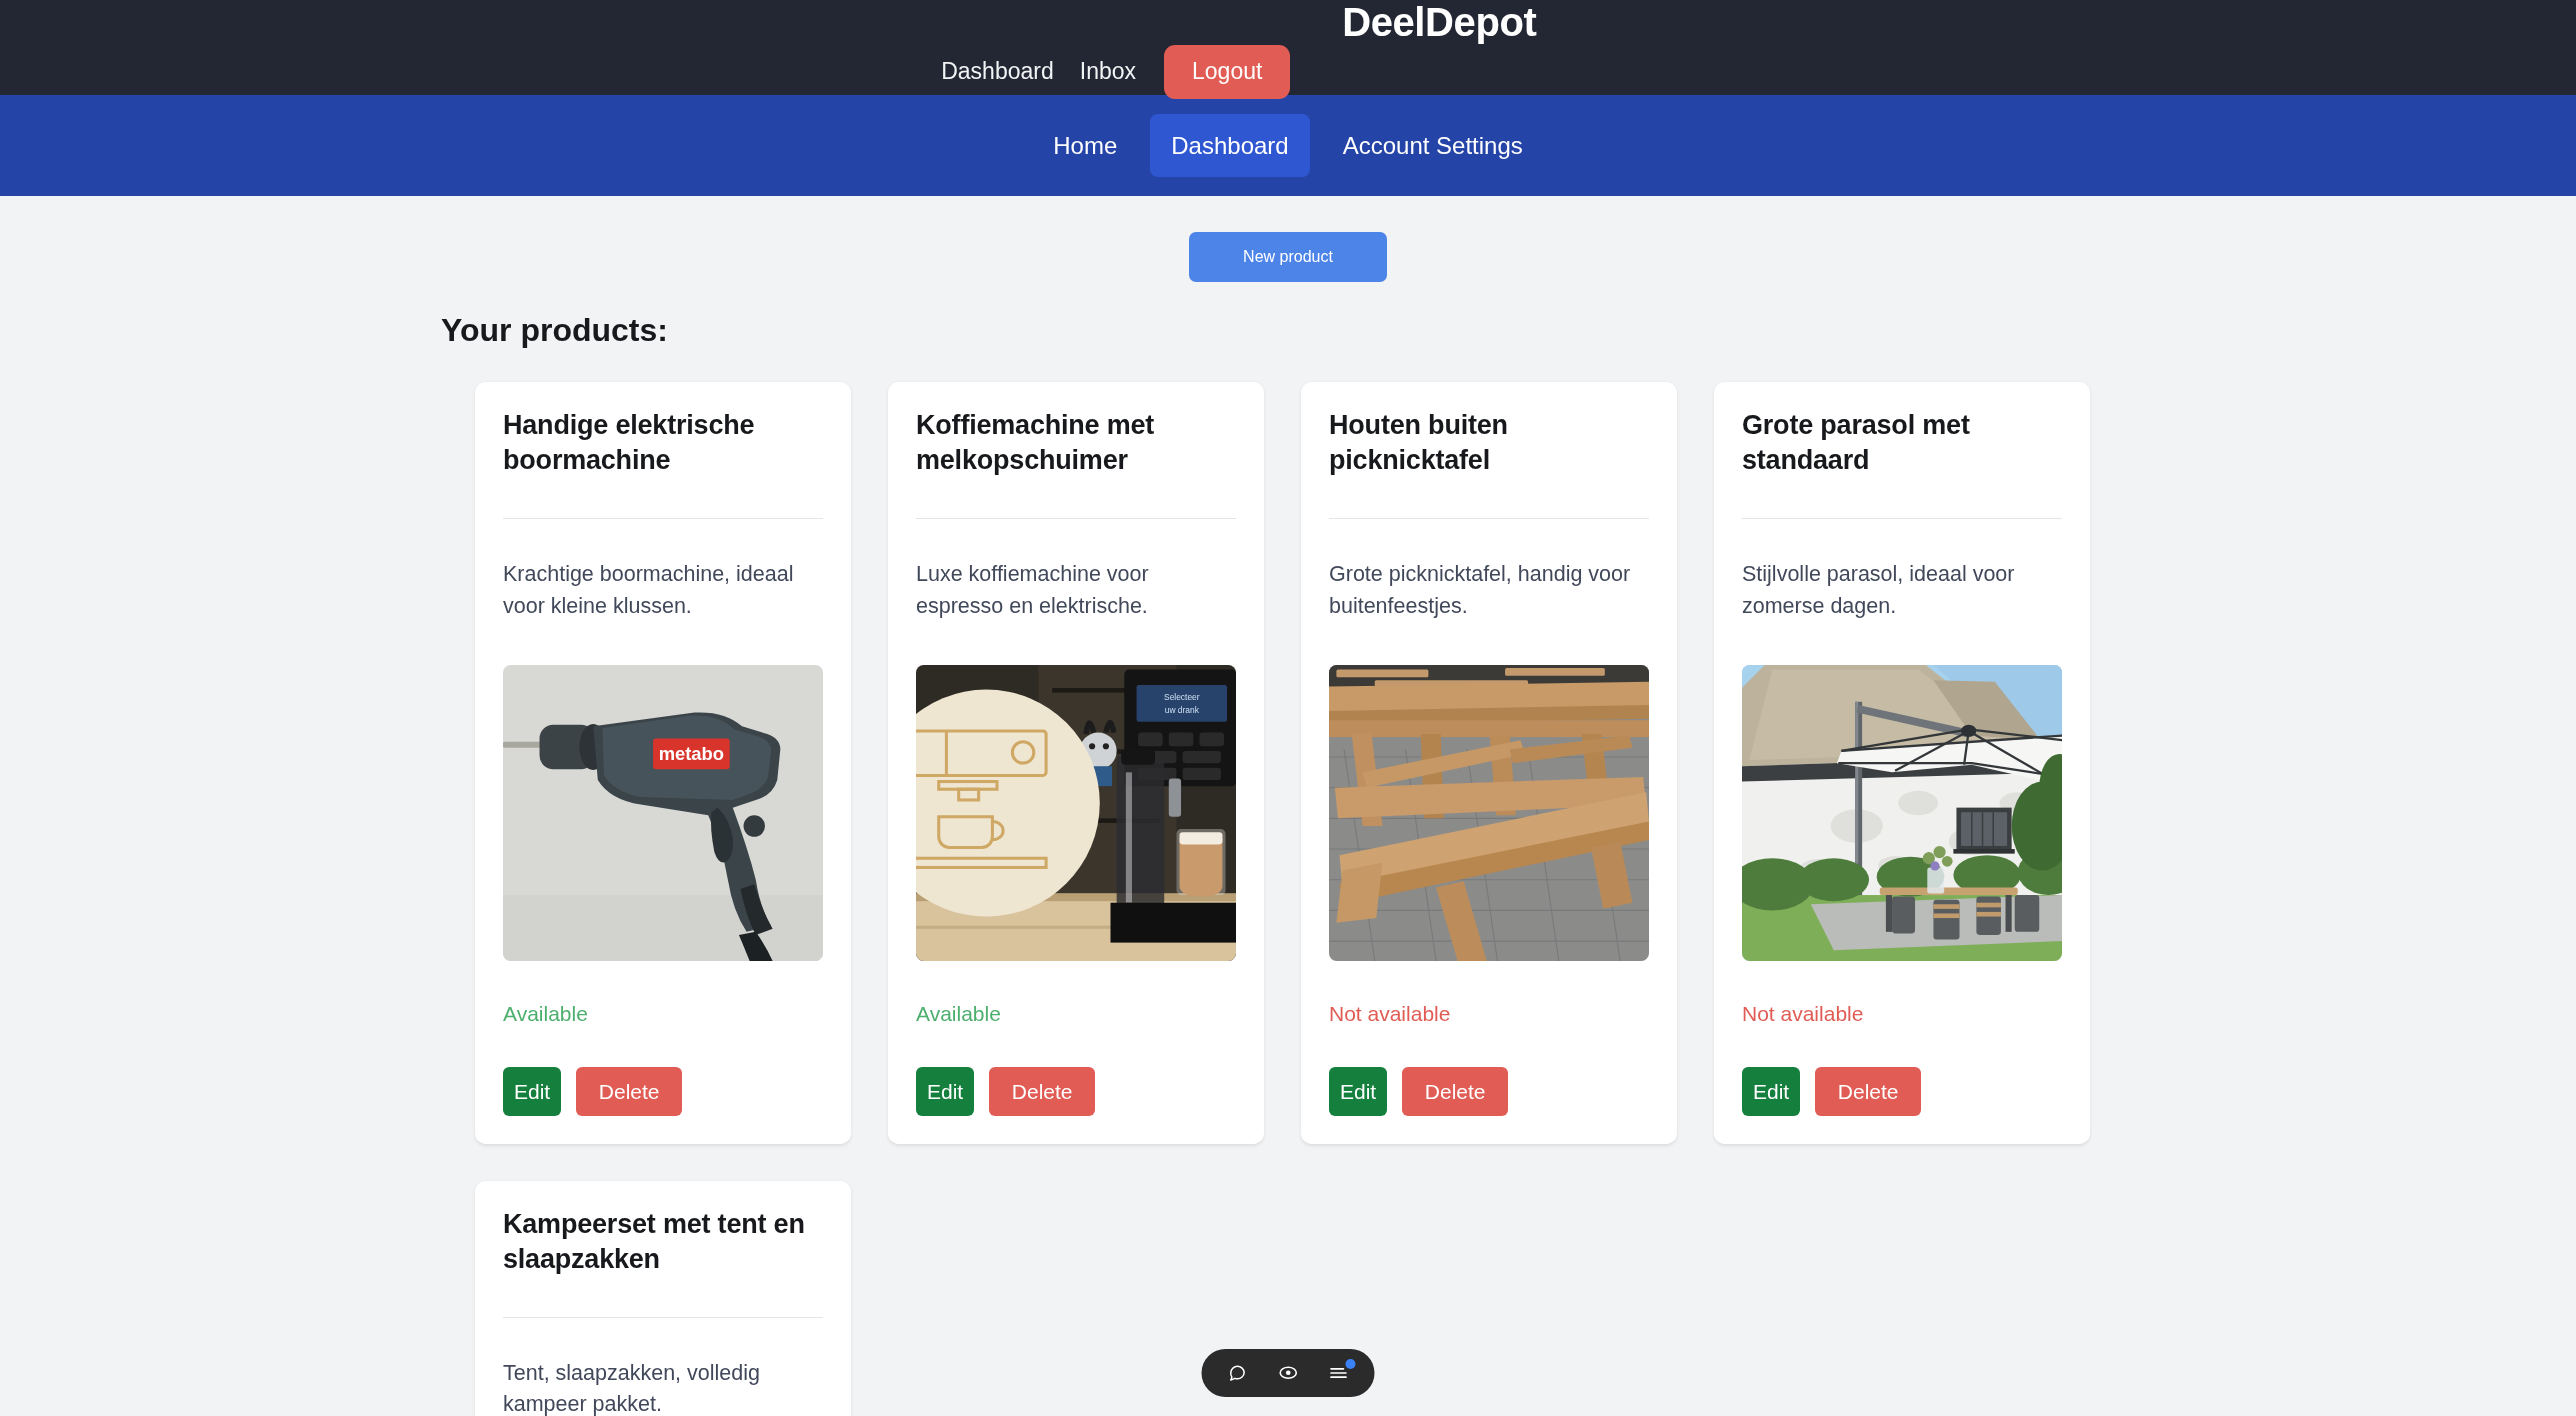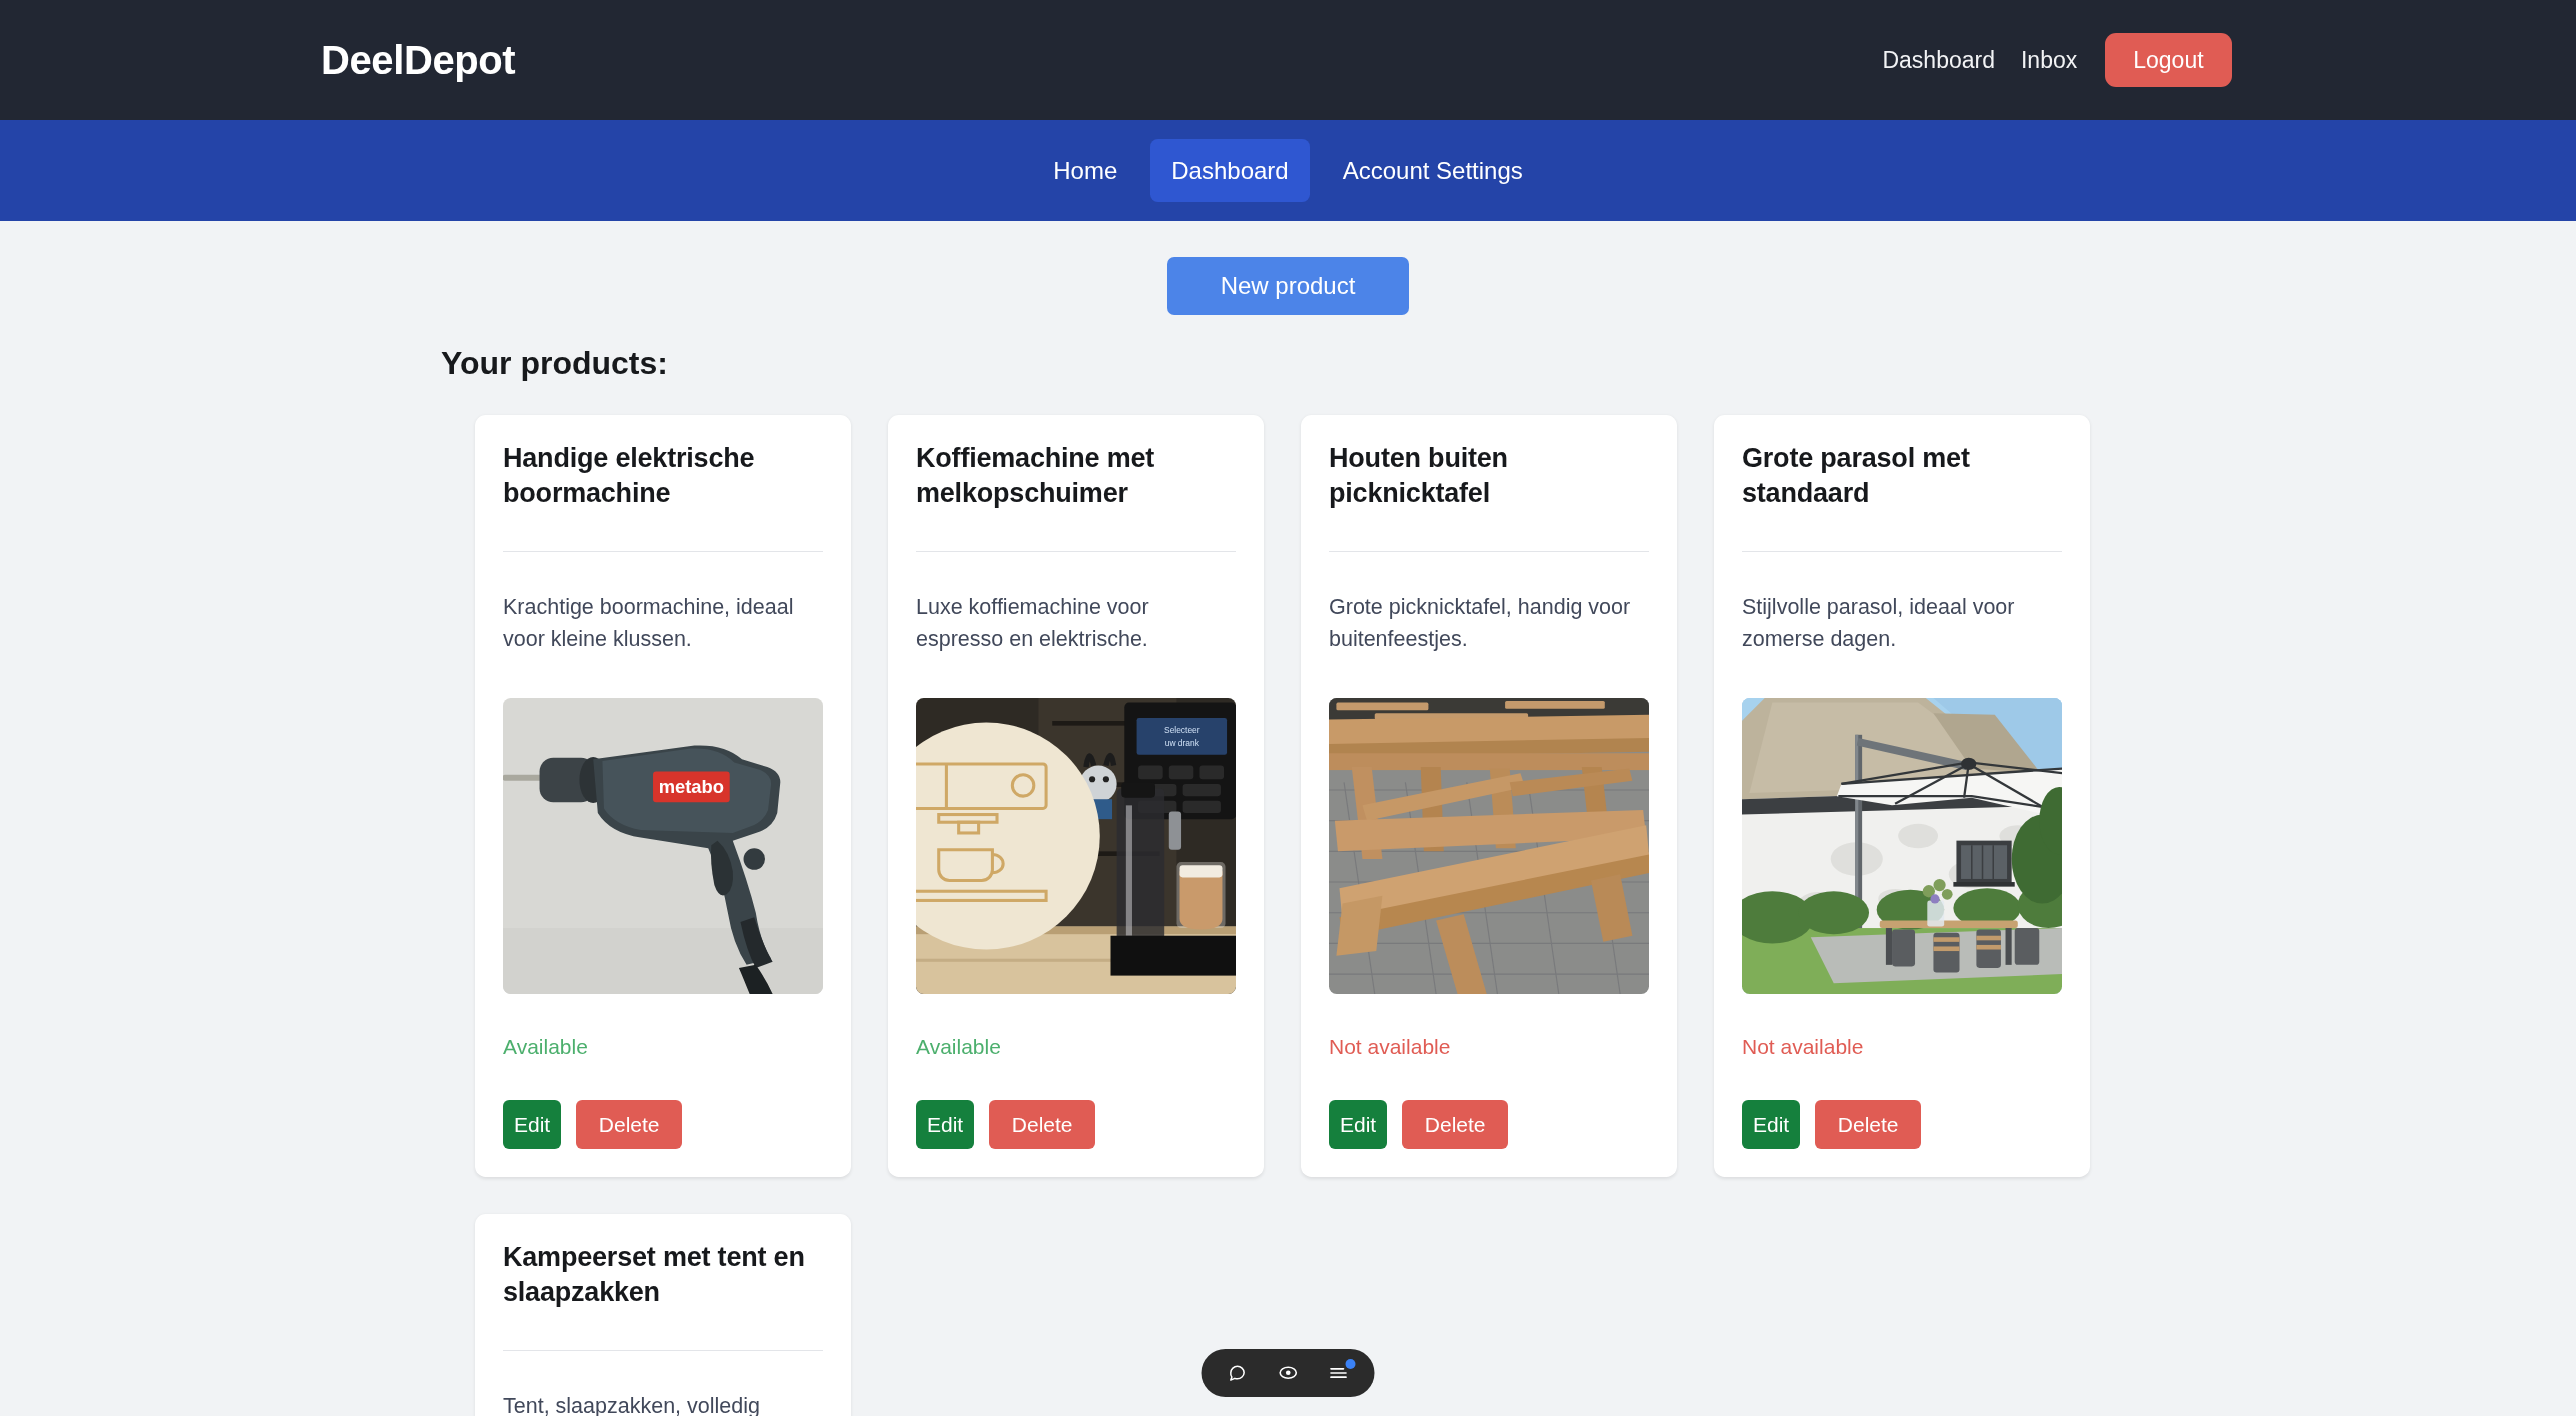--- a/index.html
+++ b/index.html
@@ -9,26 +9,27 @@
     overflow: hidden;
   }
   body {
     font-family: "Liberation Sans", sans-serif;
     background: #f1f3f5;
     color: #212529;
   }
 
   
   .topbar {
-    height: 120px;
+    height: 95px;
     background: #222733;
     display: flex;
     align-items: center;
     justify-content: space-between;
     padding: 0 18.4px 0 0;
+    flex-direction: column;
   }
   .brand {
     font-size: 40px;
     font-weight: bold;
     color: #ffffff;
     letter-spacing: -0.4px;
     margin-left: 321px;
   }
   .topnav {
     display: flex;
@@ -81,21 +82,21 @@
     padding-top: 0;
   }
   .newproduct-wrap {
     display: flex;
     justify-content: center;
     padding-top: 36px;
   }
   .newproduct-btn {
     background: #4c84e8;
     color: #ffffff;
-    font-size: 24px;
+    font-size: 16px;
     border: none;
     border-radius: 7px;
     padding: 17px 54px;
     cursor: pointer;
     font-family: inherit;
     line-height: 1;
   }
   .section-title {
     font-size: 32px;
     font-weight: bold;

